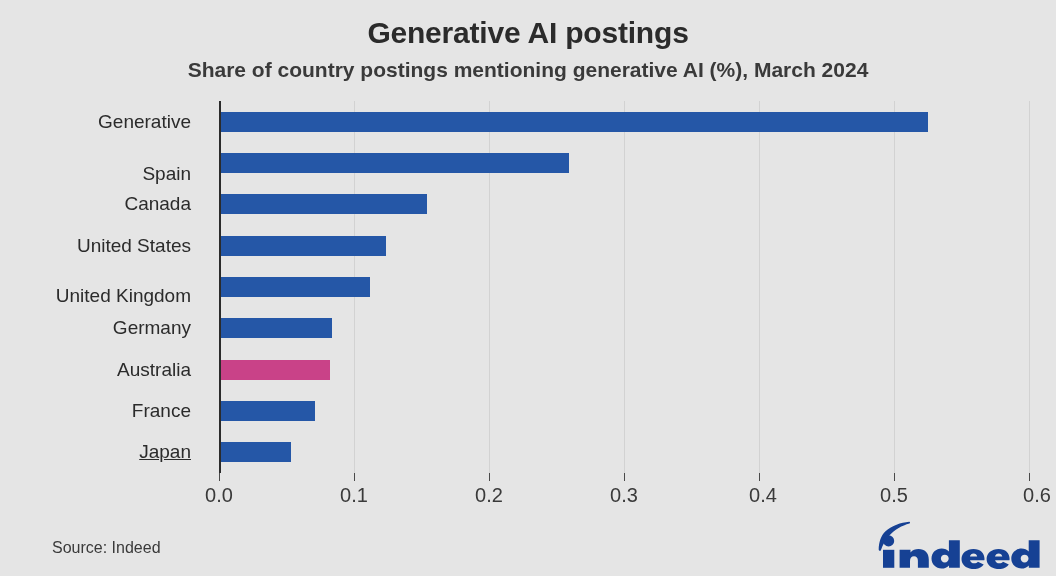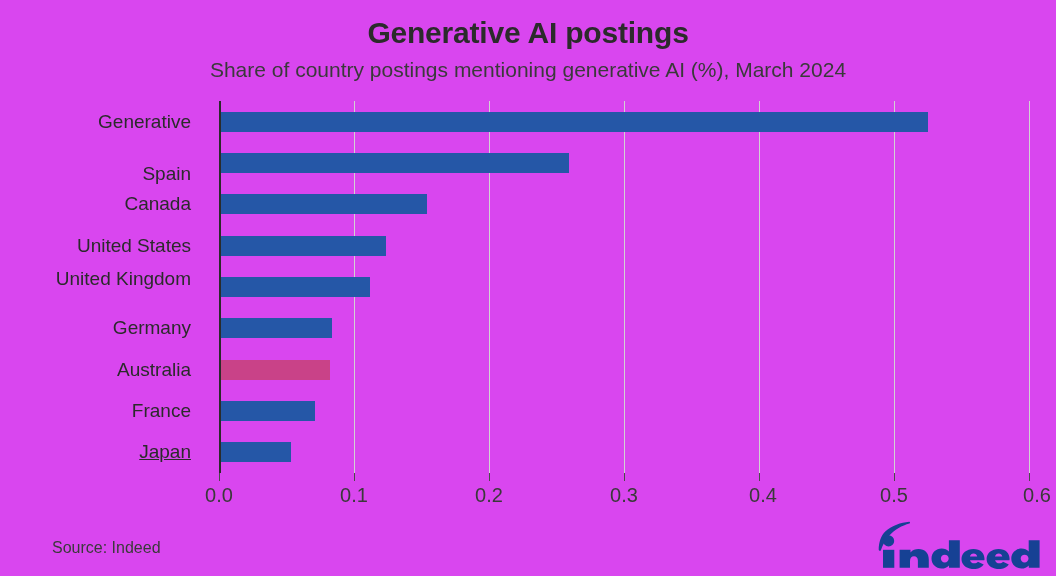--- a/index.html
+++ b/index.html
@@ -8,42 +8,42 @@
     background: #ffffff;
   }
   body {
     font-family: "Liberation Sans", sans-serif;
     color: #2b2b2b;
   }
   #figure {
     position: relative;
     width: 1056px;
     height: 576px;
-    background: #d946ef;
+    background: #e5e5e5;
     overflow: hidden;
   }
 
   
   #title-block {
     position: absolute;
     left: 0;
     top: 14px;
     width: 1056px;
     text-align: center;
   }
   #chart-title {
     font-size: 30px;
     font-weight: bold;
     color: #2b2b2b;
     letter-spacing: -0.2px;
     line-height: 38px;
   }
   #chart-subtitle {
     font-size: 21px;
-    font-weight: normal;
+    font-weight: bold;
     color: #3a3a3a;
     line-height: 30px;
     margin-top: 3px;
     text-align: center;
   }
 
   
   #plot {
     position: absolute;
     left: 219px;
@@ -146,21 +146,21 @@
   <div id="title-block">
     <div id="chart-title">Generative AI postings</div>
     <div id="chart-subtitle">Share of country postings mentioning generative AI (%), March 2024</div>
   </div>
 
   <div id="ylabels">
       <div class="ylabel" style="top: 10.6667px;">Generative</div>
       <div class="ylabel" style="top: 52px; margin-top: 11px;">Spain</div>
       <div class="ylabel" style="top: 93.3333px;">Canada</div>
       <div class="ylabel" style="top: 134.667px;">United States</div>
-      <div class="ylabel" style="top: 168px;">United Kingdom</div>
+      <div class="ylabel" style="top: 185px;">United Kingdom</div>
       <div class="ylabel" style="top: 217.333px;">Germany</div>
       <div class="ylabel" style="top: 258.667px;">Australia</div>
       <div class="ylabel" style="top: 300px;">France</div>
       <div class="ylabel" style="top: 341.333px; text-decoration: underline;">Japan</div>
     </div>
 
   <div id="plot">
     <div id="gridlines">
         <div class="gridline" style="left: 135px;"></div>
         <div class="gridline" style="left: 270px;"></div>

